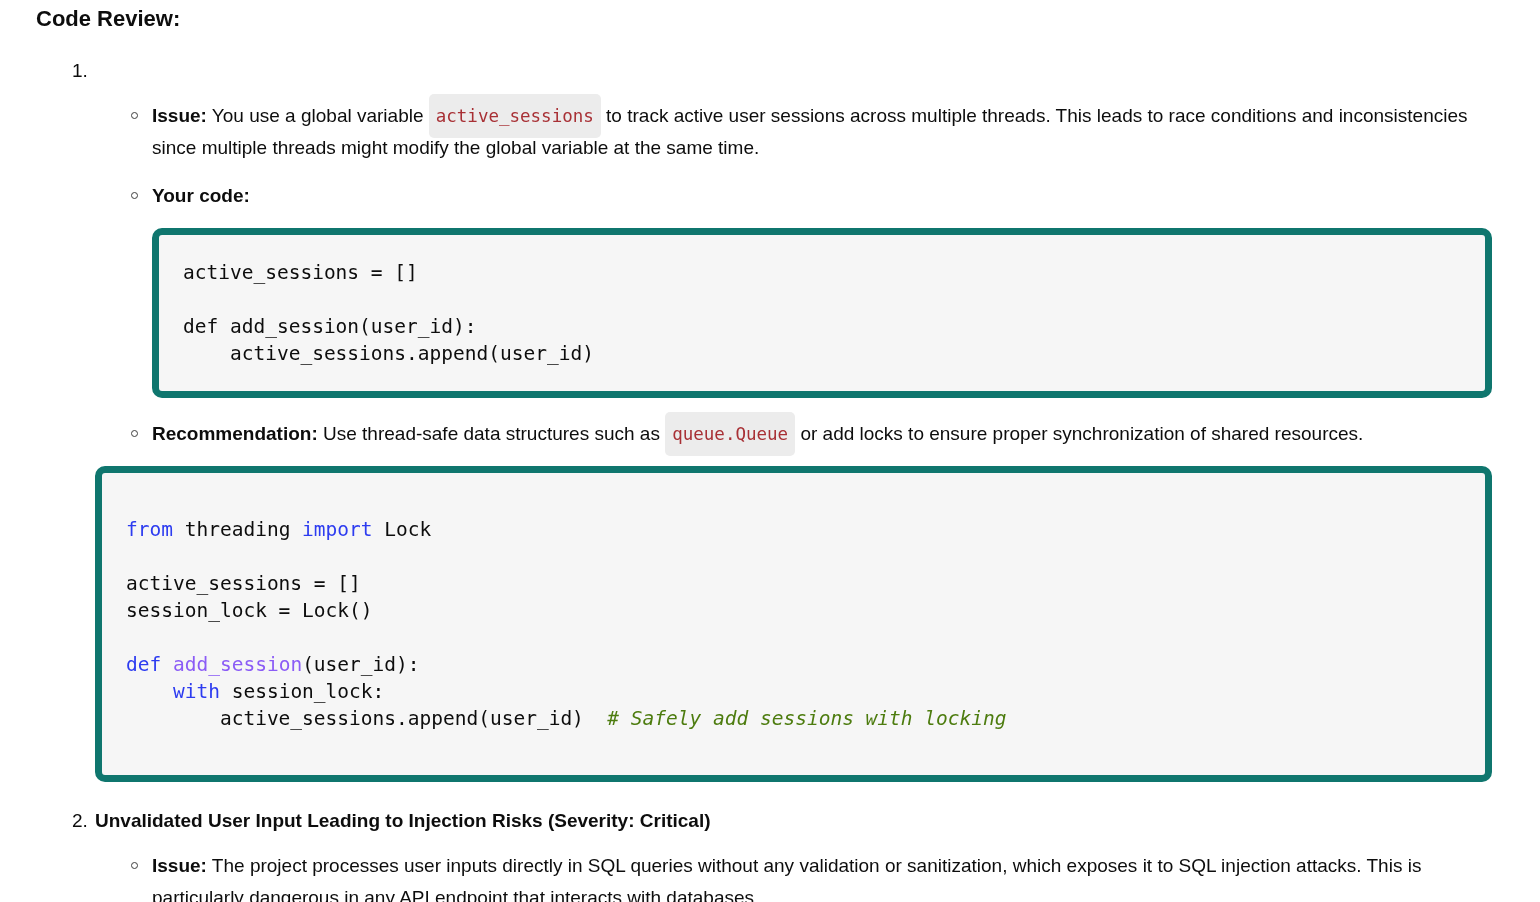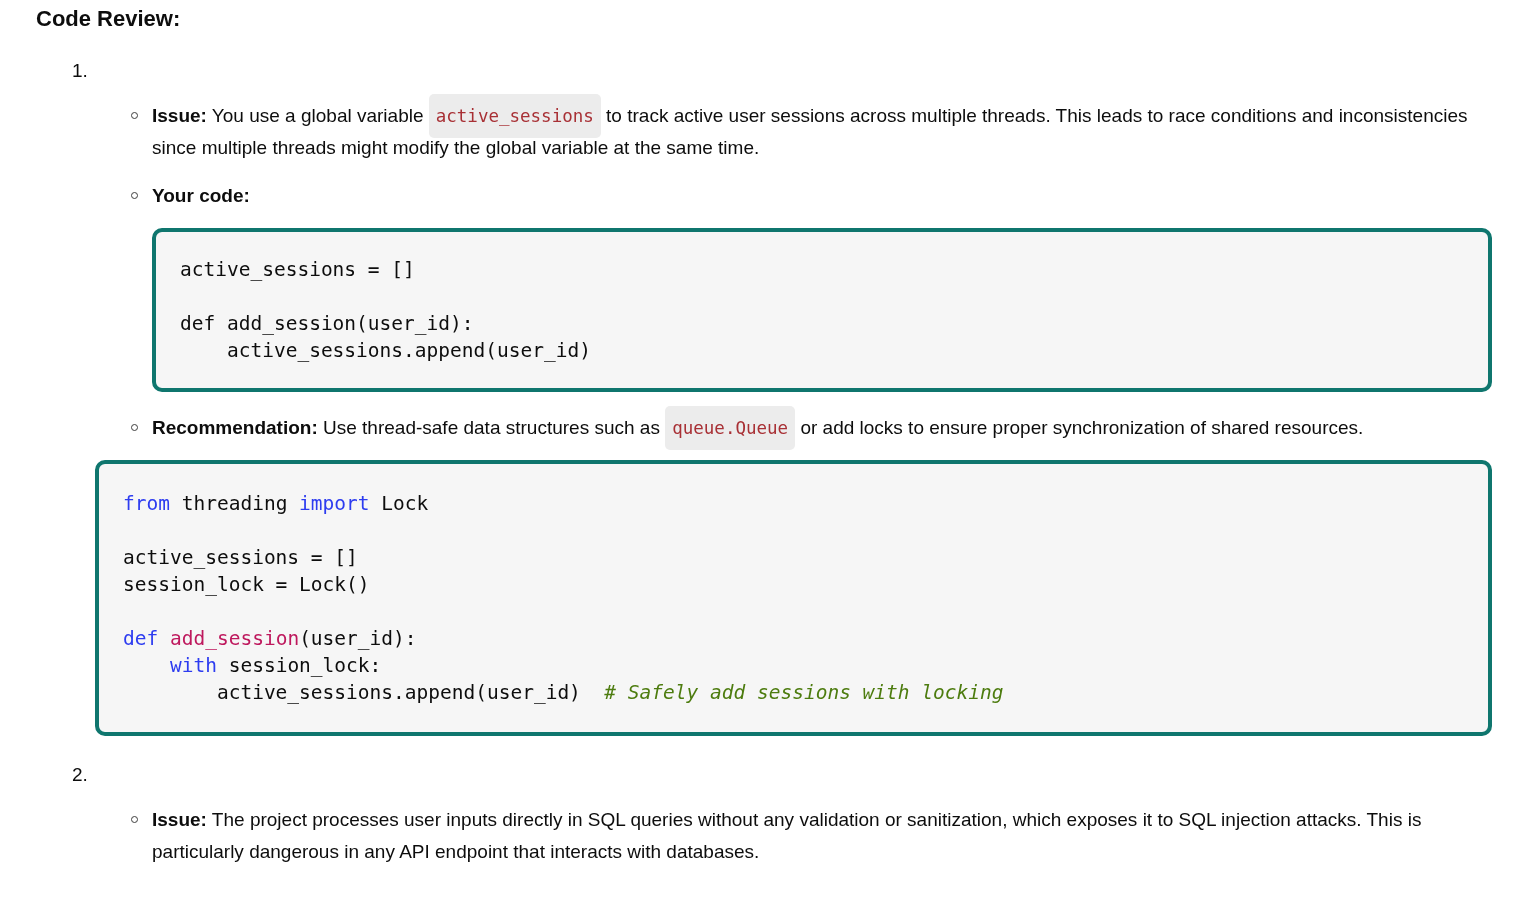--- a/index.html
+++ b/index.html
@@ -54,30 +54,30 @@
     color: #a83035;
     border-radius: 5px;
     padding: 12px 7px;
     white-space: nowrap;
   }
   pre.code {
     font-family: "DejaVu Sans Mono", monospace;
     font-size: 19.5px;
     line-height: 27px;
     background: #f6f6f6;
-    border: 4px solid #0f766e;
+    border: 7px solid #0f766e;
     border-radius: 10px;
     white-space: pre;
     overflow: hidden;
     color: #0d0d0d;
   }
   pre.block1 { margin: 12px 0 20px 80px; padding: 24px; }
-  pre.block2 { margin: 14px 0 26px 23px; padding: 26px 24px; }
+  pre.block2 { margin: 14px 0 26px 23px; padding: 43px 24px; }
   .kw { color: #2d3cf0; }
-  .fn { color: #be185d; }
+  .fn { color: #8b5cf6; }
   .cm { color: #4d7c0f; font-style: italic; }
 </style>
 </head>
 <body>
 
 <div class="page">
 
   <h1 class="doc-title">Code Review:</h1>
 
   <section class="item">
@@ -107,20 +107,21 @@
 
 </span><span class="kw">def</span><span> </span><span class="fn">add_session</span><span>(user_id):
     </span><span class="kw">with</span><span> session_lock:
         active_sessions.append(user_id)  </span><span class="cm"># Safely add sessions with locking</span></pre>
     </div>
   </section>
 
   <section class="item">
     <div class="item-heading">
       <span class="num">2.</span>
+      <span class="title">Unvalidated User Input Leading to Injection Risks (Severity: Critical)</span>
     </div>
 
     <div class="item-body">
       <ul class="bullets">
         <li><span class="marker"></span><span class="b">Issue:</span><span> The project processes user inputs directly in SQL queries without any validation or sanitization, which exposes it to SQL injection attacks. This is particularly dangerous in any API endpoint that interacts with databases.</span></li>
       </ul>
     </div>
   </section>
 
 </div>

